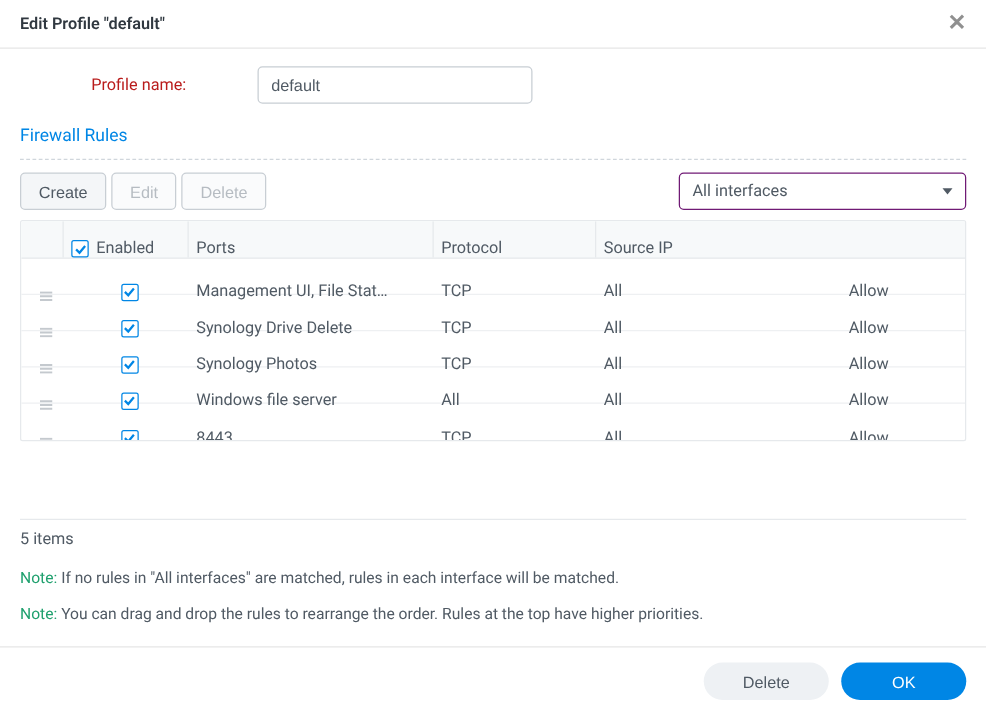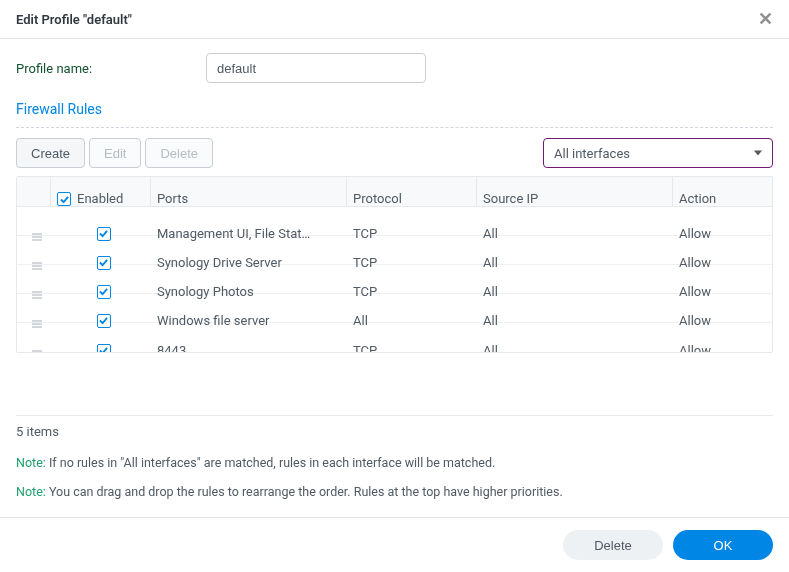--- a/index.html
+++ b/index.html
@@ -2,21 +2,21 @@
 <html><head>
 <meta charset="utf-8">
 <style>
   * { box-sizing: border-box; }
   html, body { margin: 0; padding: 0; font-family: -apple-system, BlinkMacSystemFont, "Segoe UI", Roboto, Arial, sans-serif; font-size: 13px; color: #505a64; background: #fff; }
   .dialog { width: 789px; height: 572px; display: flex; flex-direction: column; }
   .titlebar { display: flex; align-items: center; justify-content: space-between; padding: 10px 16px 10px 16px; font-weight: 600; color: #303840; border-bottom: 1px solid #e6e6e6; }
   .titlebar .close { color: #909090; cursor: pointer; font-size: 18px; line-height: 1; }
   .body { flex: 1; padding: 14px 16px 0 16px; display: flex; flex-direction: column; min-height: 0; }
   .row-field { display: flex; align-items: center; margin-bottom: 18px; }
-  .row-field label { width: 190px; color: #14532d; }
+  .row-field label { width: 190px; color: #b91c1c; text-align: center; }
   .text-input { height: 30px; width: 220px; border: 1px solid #c8ced4; border-radius: 4px; padding: 0 10px; font-size: 13px; color: #505a64; }
   .section-title { color: #0086e5; font-size: 14px; margin-bottom: 10px; }
   .divider { border-top: 1px dashed #d0d6dc; margin-bottom: 10px; }
   .toolbar { display: flex; align-items: center; gap: 4px; margin-bottom: 8px; }
   .toolbar .spacer { flex: 1; }
   .btn { height: 30px; padding: 0 14px; border: 1px solid #c8ced4; border-radius: 4px; background: #fff; color: #505a64; font-size: 13px; cursor: pointer; }
   .btn:disabled { color: #b6bcc2; cursor: default; background: #fafbfc; }
   .btn-create { background: #f4f6f8; }
   .select { height: 30px; min-width: 230px; border: 1px solid #701a75; border-radius: 4px; background: #fff; padding: 0 28px 0 10px; color: #505a64; display: flex; align-items: center; position: relative; cursor: pointer; }
   .select::after { content: ""; position: absolute; right: 10px; top: 50%; width: 0; height: 0; border-left: 4px solid transparent; border-right: 4px solid transparent; border-top: 5px solid #505a64; transform: translateY(-50%); }
@@ -85,21 +85,20 @@
           <span class="checkbox">
             <svg width="9" height="9" viewBox="0 0 10 10">
                 <polyline points="1,5 4,8 9,2" fill="none" stroke="#0086e5" stroke-width="2"></polyline>
               </svg>
           </span>
           <span>Enabled</span>
         </div>
         <div class="col-ports hdr-pad">Ports</div>
         <div class="col-protocol hdr-pad">Protocol</div>
         <div class="col-source hdr-pad">Source IP</div>
-        <div class="col-action hdr-pad">Action</div>
       </div>
       <div id="rules-body">
           <div class="grid-row">
             <div class="col-handle drag-handle">
               <svg width="10" height="8">
                 <line x1="0" y1="1" x2="10" y2="1" stroke="#c4c9ce" stroke-width="1.5"></line>
                 <line x1="0" y1="4" x2="10" y2="4" stroke="#c4c9ce" stroke-width="1.5"></line>
                 <line x1="0" y1="7" x2="10" y2="7" stroke="#c4c9ce" stroke-width="1.5"></line>
               </svg>
             </div>
@@ -123,21 +122,21 @@
                 <line x1="0" y1="7" x2="10" y2="7" stroke="#c4c9ce" stroke-width="1.5"></line>
               </svg>
             </div>
             <div class="col-enabled" style="justify-content: center;">
               <span class="checkbox">
                 <svg width="9" height="9" viewBox="0 0 10 10">
                   <polyline points="1,5 4,8 9,2" fill="none" stroke="#0086e5" stroke-width="2"></polyline>
                 </svg>
               </span>
             </div>
-            <div class="col-ports">Synology Drive Server</div>
+            <div class="col-ports">Synology Drive Delete</div>
             <div class="col-protocol">TCP</div>
             <div class="col-source">All</div>
             <div class="col-action">Allow</div>
           </div>
           <div class="grid-row">
             <div class="col-handle drag-handle">
               <svg width="10" height="8">
                 <line x1="0" y1="1" x2="10" y2="1" stroke="#c4c9ce" stroke-width="1.5"></line>
                 <line x1="0" y1="4" x2="10" y2="4" stroke="#c4c9ce" stroke-width="1.5"></line>
                 <line x1="0" y1="7" x2="10" y2="7" stroke="#c4c9ce" stroke-width="1.5"></line>

